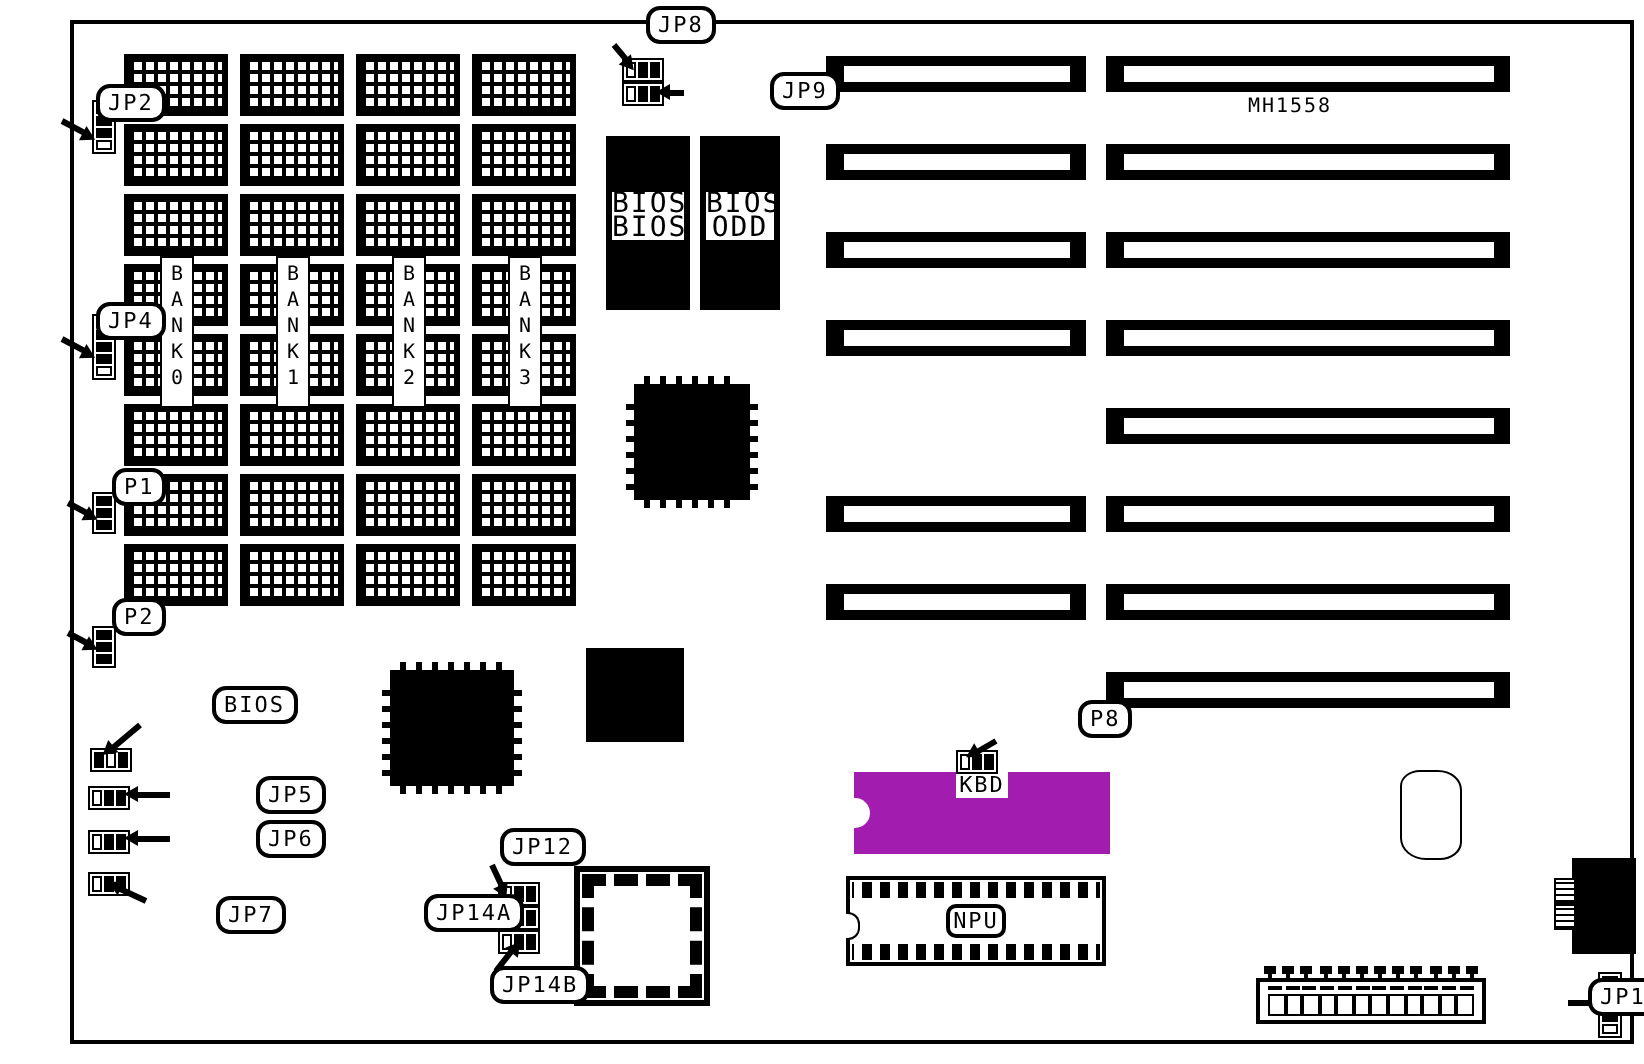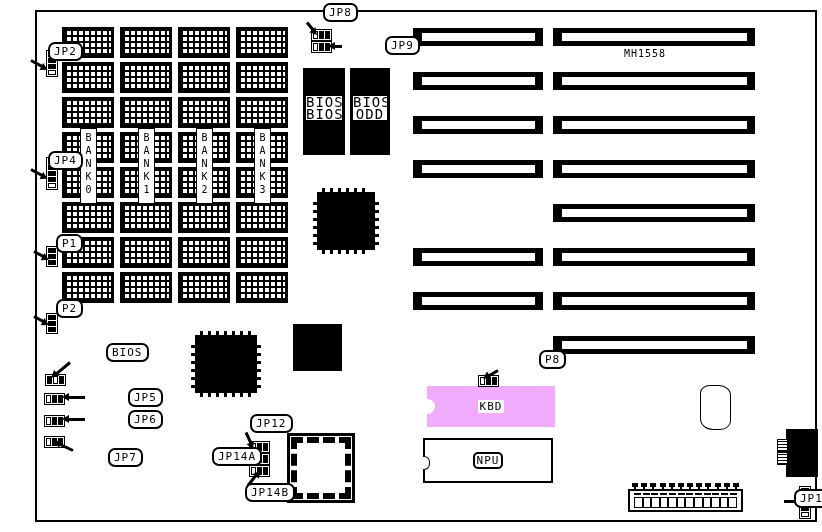--- a/index.html
+++ b/index.html
@@ -55,27 +55,27 @@
   .qfp .pl{left:0;} .qfp .pr{right:0;}
   .blackchip{position:absolute;background:#000;z-index:6;}
 
   
   #cpu{left:287px;top:433px;width:62px;height:64px;border:3px solid #000;background:#fff;z-index:6;}
   #cpu .ring{position:absolute;inset:1px;border:6px dashed #000;}
   #cpu .core{position:absolute;inset:9px;background:#000;display:flex;align-items:center;justify-content:center;}
   .chip-tag{background:#fff;border:1px solid #000;padding:0 2px;font-size:11px;line-height:13px;letter-spacing:1px;}
 
   
-  #kbd{left:427px;top:386px;width:128px;height:41px;background:#f0abfc;z-index:6;display:flex;align-items:center;justify-content:center;}
+  #kbd{left:427px;top:386px;width:128px;height:41px;background:#a21caf;z-index:6;display:flex;align-items:flex-start;justify-content:center;}
   #kbd::before{content:'';position:absolute;left:-1px;top:13px;width:9px;height:15px;background:#fff;border-radius:0 8px 8px 0;}
   #kbd .chip-tag{border:none;}
 
   
   #npu{left:423px;top:438px;width:130px;height:45px;border:2px solid #000;background:#fff;z-index:6;
-       display:flex;flex-direction:row;box-sizing:border-box;}
+       display:flex;flex-direction:column;box-sizing:border-box;}
   #npu::before{content:'';position:absolute;left:-2px;top:16px;width:6px;height:12px;background:#fff;border-radius:0 6px 6px 0;border:1px solid #000;border-left:none;}
   #npu .pins{height:8px;margin:1px;background:#000;
        background-image:repeating-linear-gradient(90deg,#fff 1px 5px,#000 5px 10px);}
   #npu .mid{flex:1;display:flex;align-items:center;justify-content:center;}
   #npu .chip-tag{border:2px solid #000;border-radius:5px;}
 
   
   #pwr{left:628px;top:483px;width:115px;height:28px;z-index:6;}
   #pwr .pins,#pwr .dashes,#pwr .squares{display:flex;justify-content:space-between;padding:0 4px;}
   #pwr .pin{width:6px;height:7px;position:relative;}

